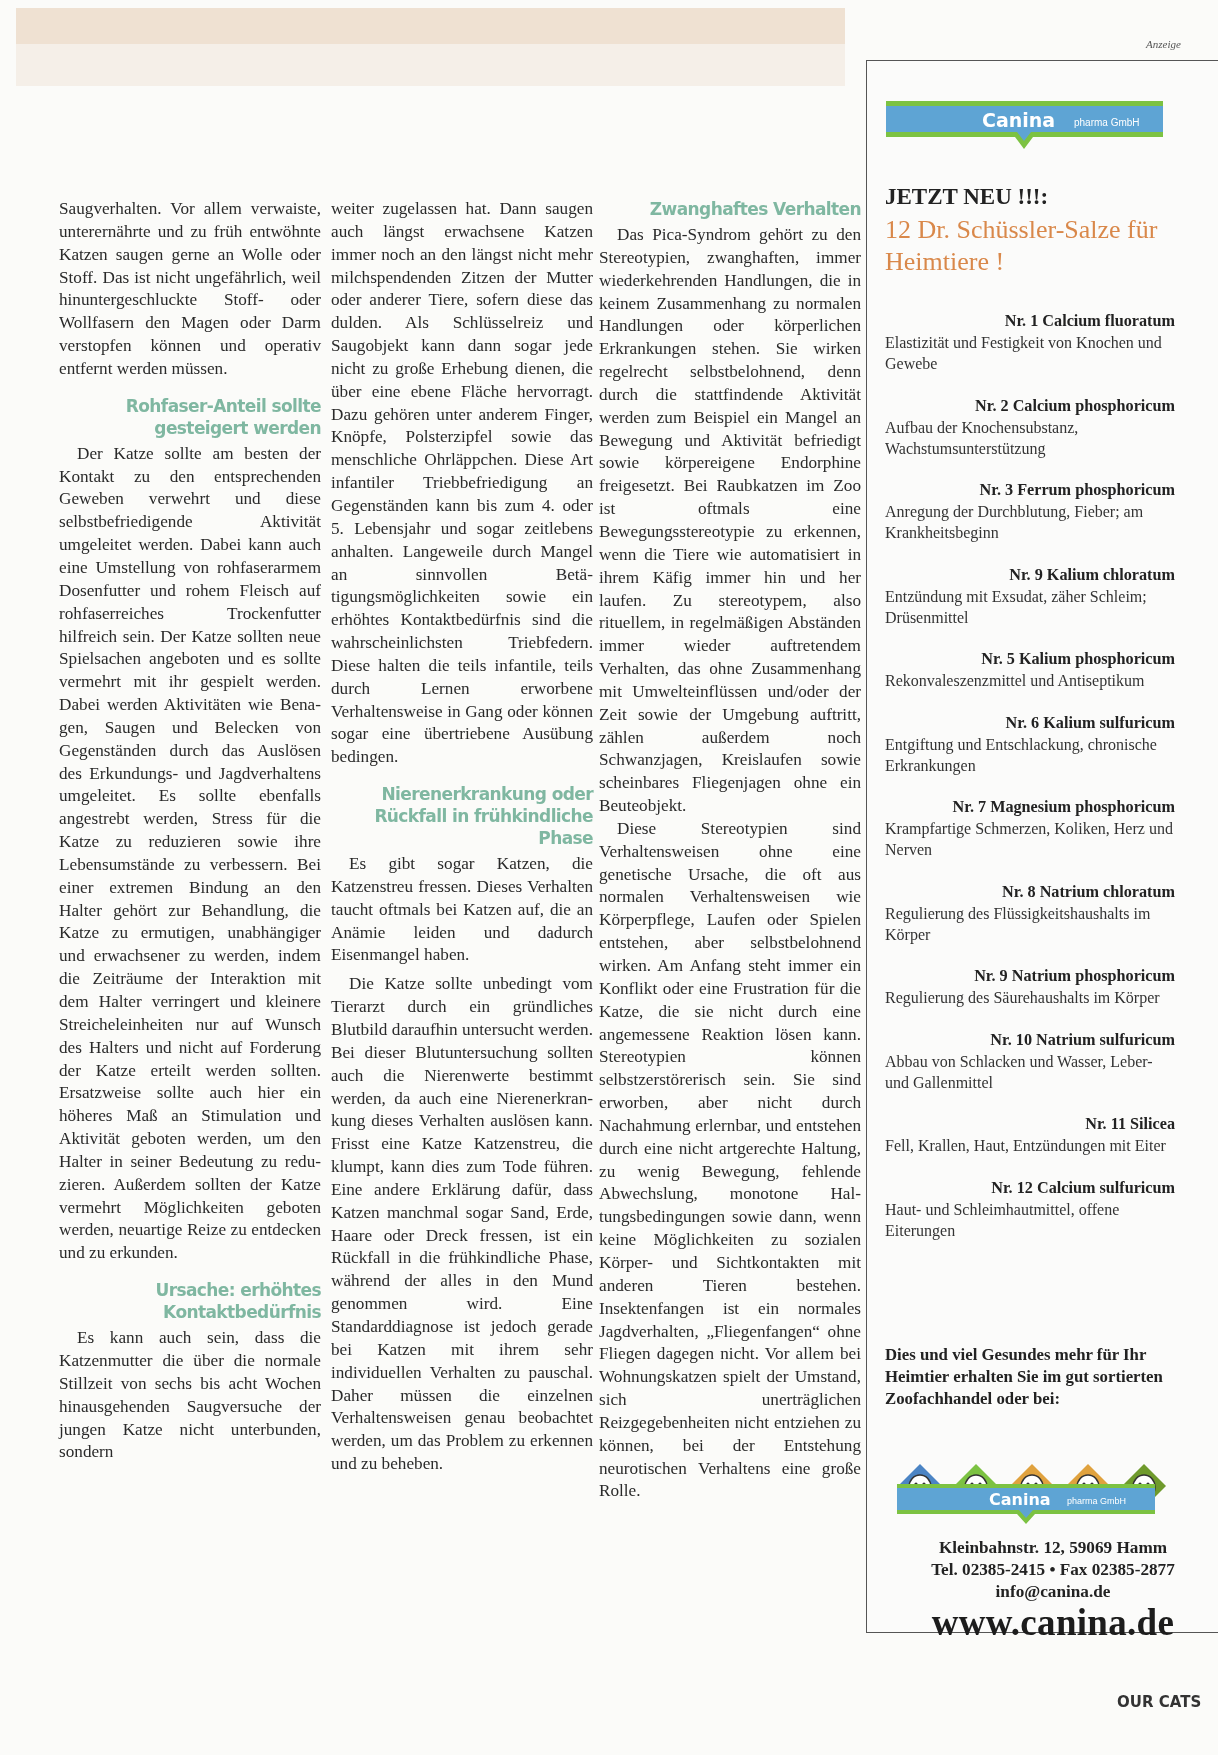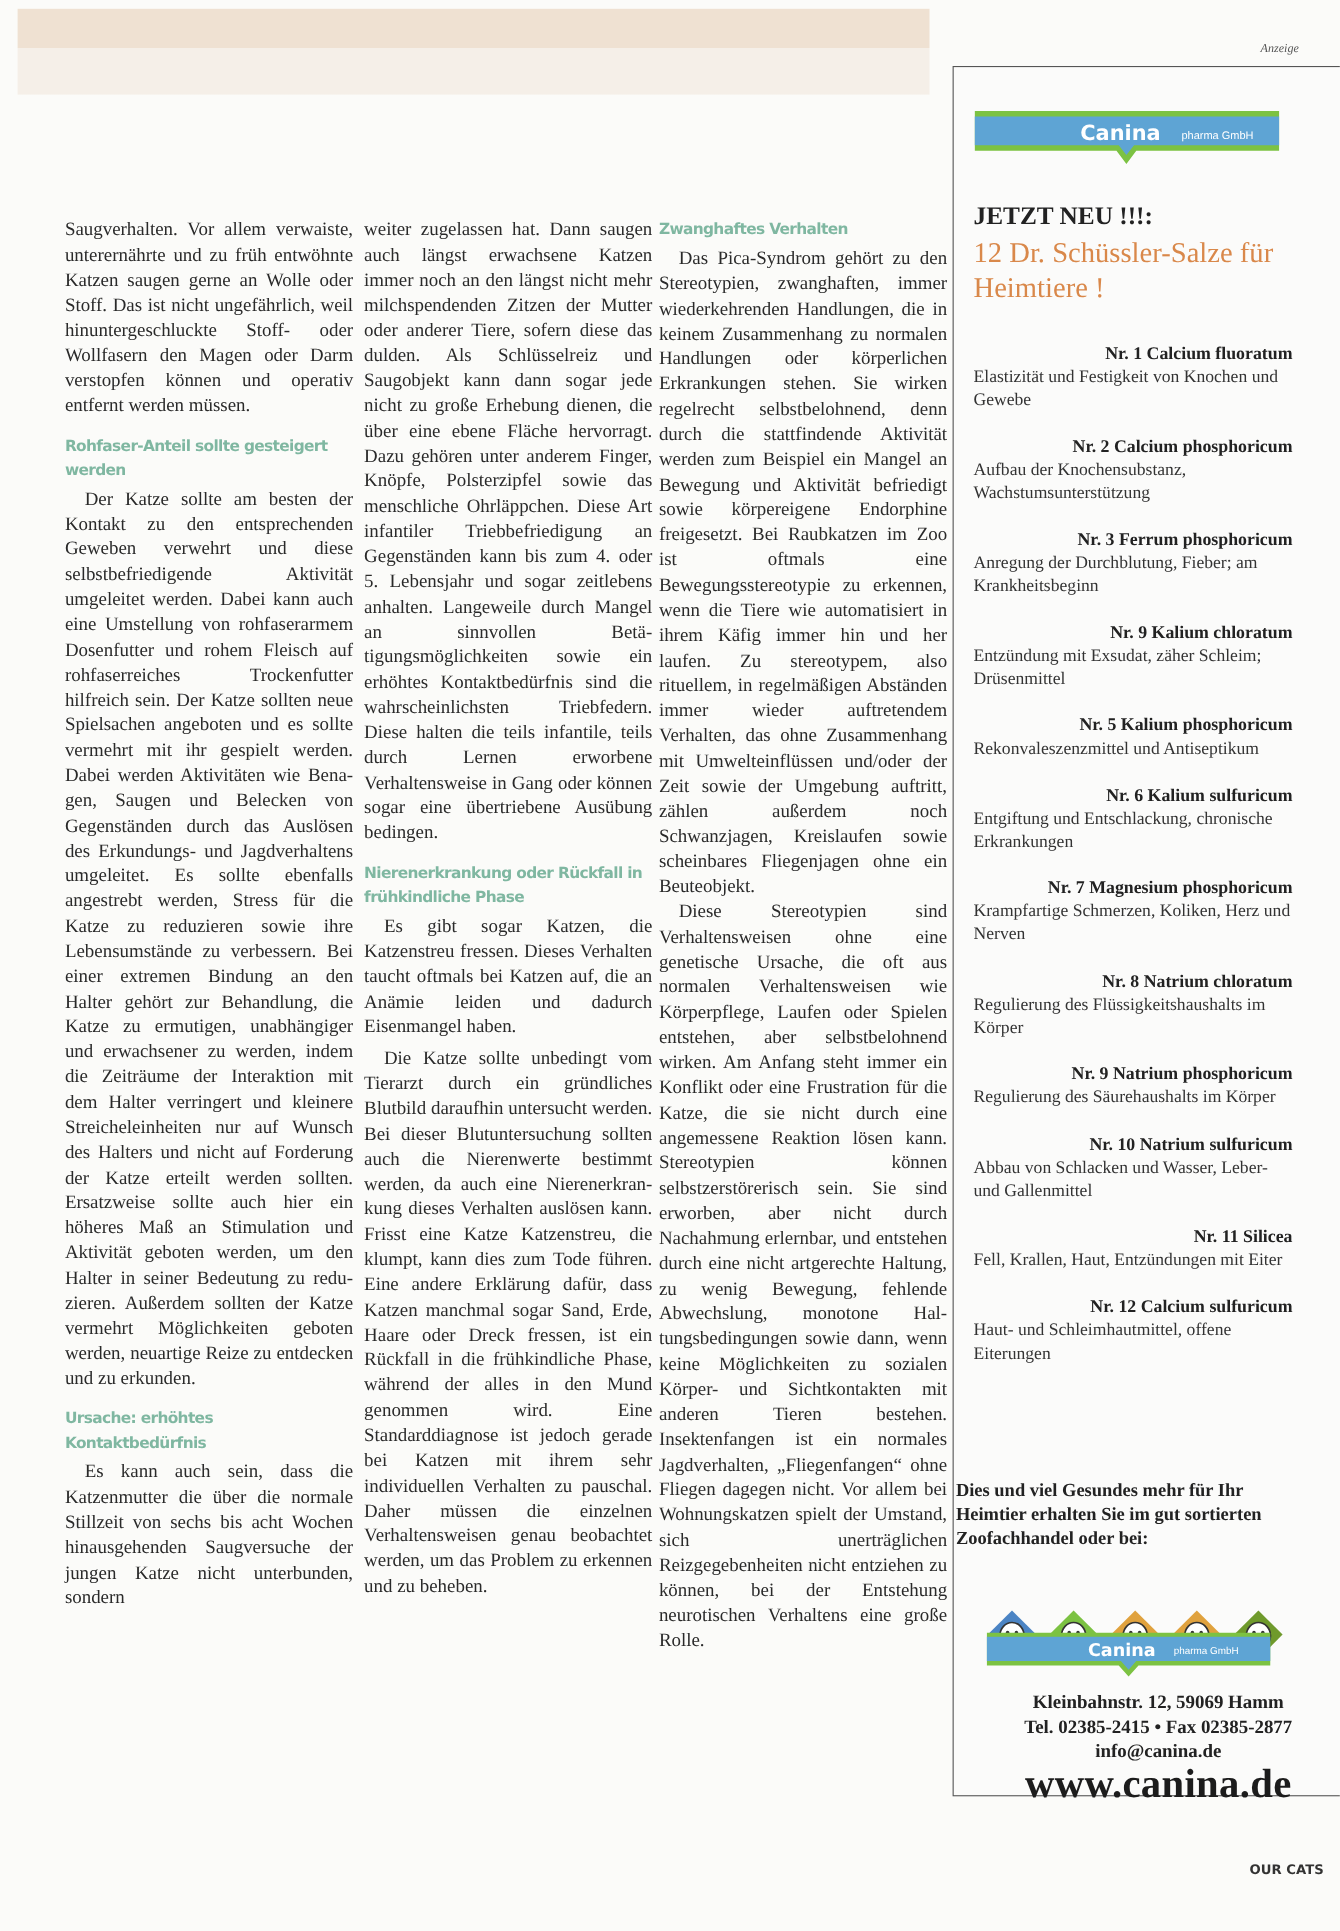--- a/index.html
+++ b/index.html
@@ -15,22 +15,22 @@
   }
   .col {
     position: absolute; top: 198px; width: 262px;
     font-size: 17.2px; line-height: 22.85px; text-align: justify;
     hyphens: manual;
   }
   .col p { margin: 0; text-indent: 0; }
   .col p.indent { text-indent: 18px; }
   .col h2 {
     font-family: "DejaVu Sans", sans-serif; font-weight: bold;
-    color: #7fb7a1; font-size: 14px; line-height: 22px;
-    margin: 14px 0 4px 0; letter-spacing: -0.6px; text-align: left;
+    color: #7fb7a1; font-size: 17px; line-height: 22px;
+    margin: 14px 0 4px 0; letter-spacing: -0.6px; text-align: right;
   }
   .col h2.first { margin-top: 0; }
   #col1 { left: 59px; }
   #col2 { left: 331px; }
   #col3 { left: 599px; }
 
   .ad-label {
     position: absolute; left: 1146px; top: 38px;
     font-family: Liberation Serif, serif; font-size: 11px; font-style: italic; color: #555;
   }
@@ -48,40 +48,40 @@
   }
   .ad-headline {
     position: absolute; left: 18px; top: 153px; width: 290px;
     font-weight: normal; font-size: 26px; line-height: 32px; color: #d9884a;
   }
   .salt-list { position: absolute; left: 18px; top: 250px; width: 290px; }
   .salt { margin-bottom: 21.5px; }
   .salt .name { font-weight: bold; font-size: 16.2px; line-height: 21px; color: #222; text-align: right; }
   .salt .desc { font-size: 16px; line-height: 21px; color: #333; }
   .ad-closing {
-    position: absolute; left: 2px; top: 1283px; width: 290px;
+    position: absolute; left: 18px; top: 1283px; width: 290px;
     font-weight: bold; font-size: 16.8px; line-height: 22px; color: #222;
   }
   .animal-icons {
     position: absolute; left: 30px; top: 1402px; width: 270px; height: 48px;
     display: flex; justify-content: space-between;
   }
   .animal { width: 46px; height: 46px; position: relative; }
   .animal svg { display: block; }
   .address {
     position: absolute; left: 0; top: 1537px; width: 100%; text-align: center;
     font-weight: bold; font-size: 17.2px; line-height: 22px; color: #222;
   }
   .website {
     position: absolute; left: 0; top: 1601px; width: 100%; text-align: center;
     font-weight: bold; font-size: 37px; color: #1c1c1c; letter-spacing: 0.3px;
   }
   .footer-mag {
     position: absolute; left: 1117px; top: 1693px;
-    font-family: "DejaVu Sans", sans-serif; font-weight: bold; font-size: 12px; color: #333; margin-left: 19px;
+    font-family: "DejaVu Sans", sans-serif; font-weight: bold; font-size: 15px; color: #333;
   }
 </style>
 </head>
 <body>
 
 <div class="top-band"></div>
 
 <div class="col" id="col1">
   <p>Saugverhalten. Vor allem ver­waiste, unterernährte und zu früh entwöhnte Katzen saugen gerne an Wolle oder Stoff. Das ist nicht ungefährlich, weil hi­nuntergeschluckte Stoff- oder Wollfasern den Magen oder Darm verstopfen können und operativ entfernt werden müs­sen.</p>
   <h2>Rohfaser-Anteil sollte gesteigert werden</h2>

